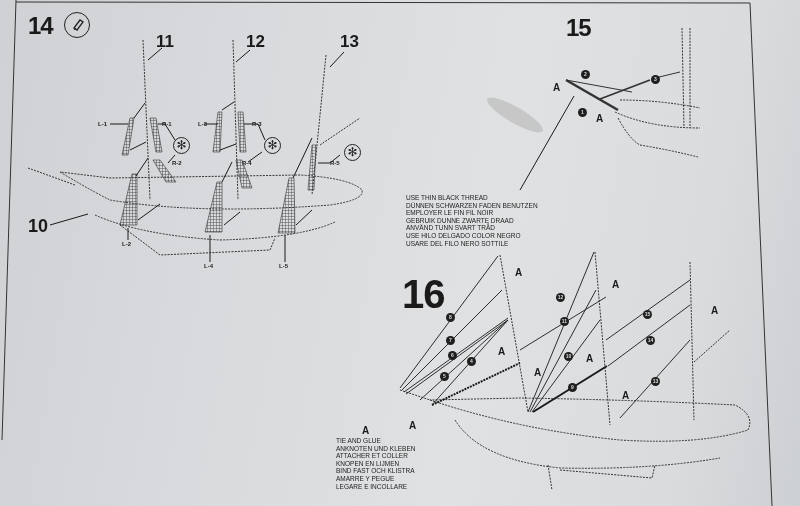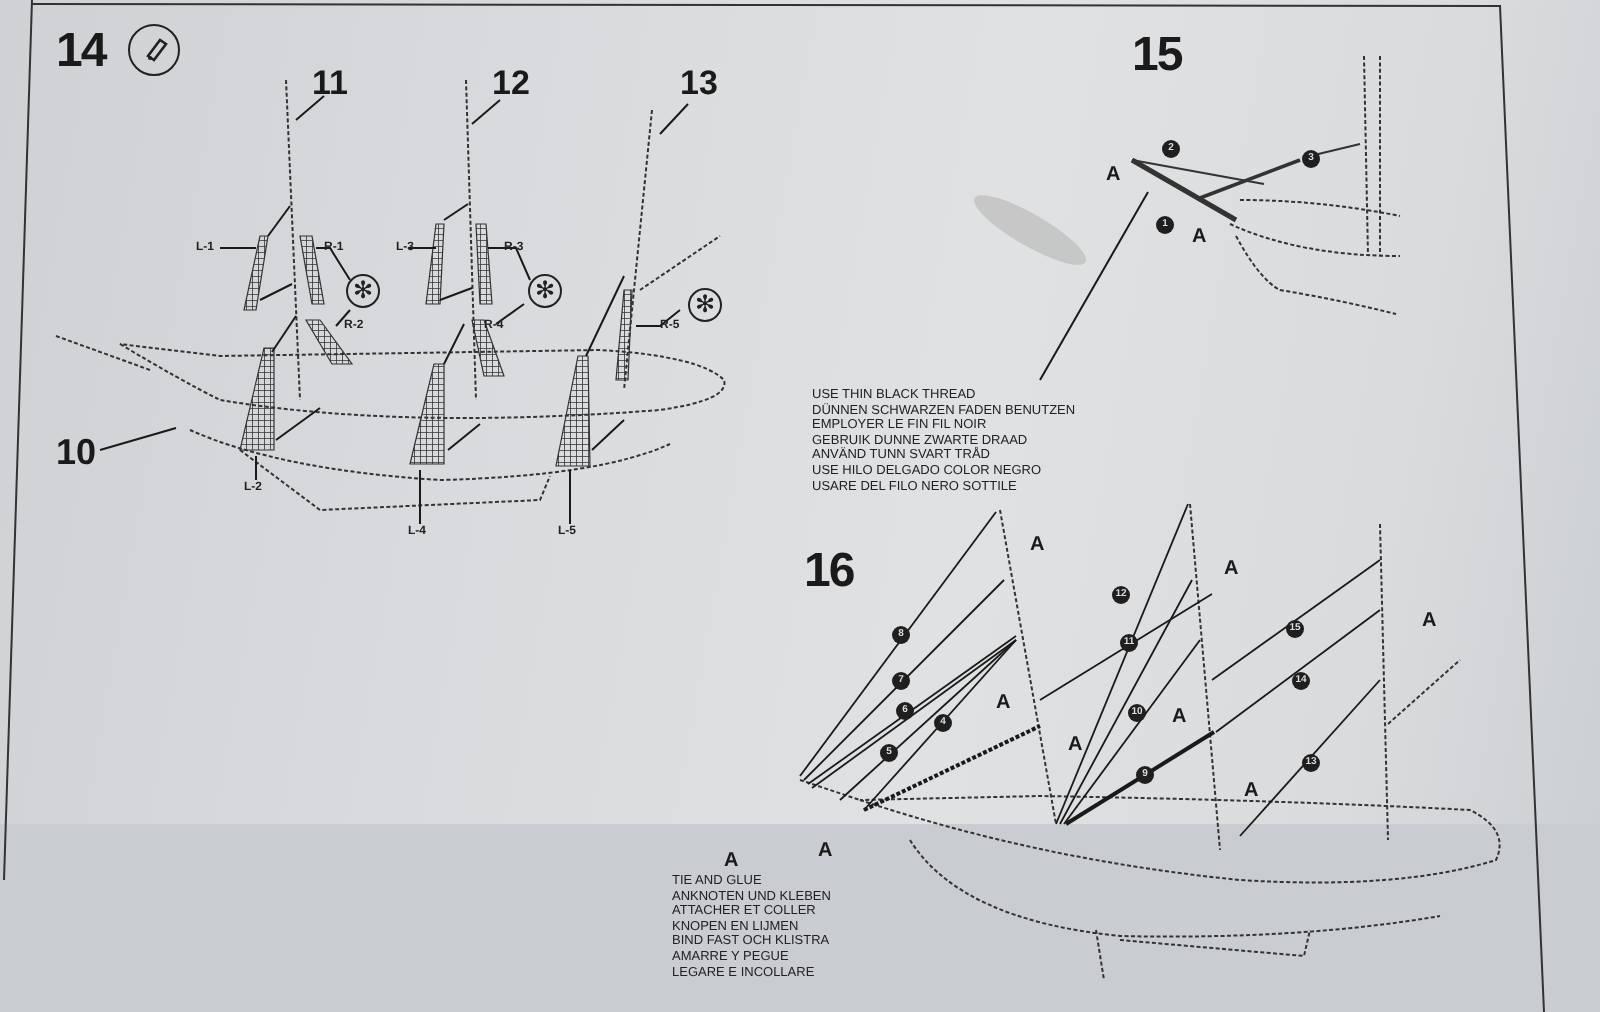--- a/index.html
+++ b/index.html
@@ -1,17 +1,17 @@
 <!DOCTYPE html>
 <html><head>
 <meta charset="utf-8">
 <style>
   html,body{margin:0;padding:0;}
   body{width:800px;height:506px;overflow:hidden;background:#c9ccd0;font-family:"Liberation Sans",sans-serif;position:relative;}
-  .sheet{position:absolute;left:0;top:0;width:800px;height:412px;
+  .sheet{position:absolute;left:0;top:0;width:800px;height:506px;
     background:linear-gradient(100deg,#cfd1d4 0%,#d8dadd 30%,#e0e1e2 60%,#d9dbdd 85%,#cdd0d3 100%);}
   svg.frame{position:absolute;left:0;top:0;}
   .step-num{position:absolute;font-weight:bold;color:#1a1a1a;letter-spacing:-1px;}
   .callout{position:absolute;font-weight:bold;color:#1a1a1a;}
   .small{position:absolute;font-size:6.5px;line-height:7.6px;color:#222;text-transform:uppercase;white-space:pre;}
   .lbl{position:absolute;font-size:6px;color:#222;font-weight:bold;}
   .alabel{position:absolute;font-size:10px;font-weight:bold;color:#1a1a1a;}
   .num-badge{position:absolute;width:9px;height:9px;border-radius:50%;background:#1f1f1f;color:#ddd;font-size:5px;line-height:9px;text-align:center;font-weight:bold;}
   .star-badge{position:absolute;width:15px;height:15px;border:1.3px solid #222;border-radius:50%;font-size:12px;line-height:15px;text-align:center;color:#222;}
 </style>
@@ -131,21 +131,21 @@
   </svg>
 
   <div class="step-num" style="left:28px;top:12px;font-size:24px;">14</div>
   <div style="position:absolute;left:64px;top:12px;width:24px;height:24px;border:1.5px solid #222;border-radius:50%;">
     <svg width="24" height="24" viewBox="0 0 24 24">
         <path d="M9 15 L15 7 L18 9 L12 17 Z" fill="none" stroke="#222" stroke-width="1.3"></path>
         <circle cx="10" cy="16" r="1" fill="#222"></circle>
       </svg>
   </div>
   <div class="step-num" style="left:566px;top:14px;font-size:24px;">15</div>
-  <div class="step-num" style="left:402px;top:272px;font-size:24px;">16</div>
+  <div class="step-num" style="left:402px;top:272px;font-size:40px;">16</div>
 
   <div class="callout" style="left:156px;top:32px;font-size:17px;">11</div>
   <div class="callout" style="left:246px;top:32px;font-size:17px;">12</div>
   <div class="callout" style="left:340px;top:32px;font-size:17px;">13</div>
   <div class="callout" style="left:28px;top:216px;font-size:18px;">10</div>
 
   <div class="lbl" style="left:98px;top:121px;">L-1</div>
   <div class="lbl" style="left:122px;top:241px;">L-2</div>
   <div class="lbl" style="left:198px;top:121px;">L-3</div>
   <div class="lbl" style="left:204px;top:263px;">L-4</div>

